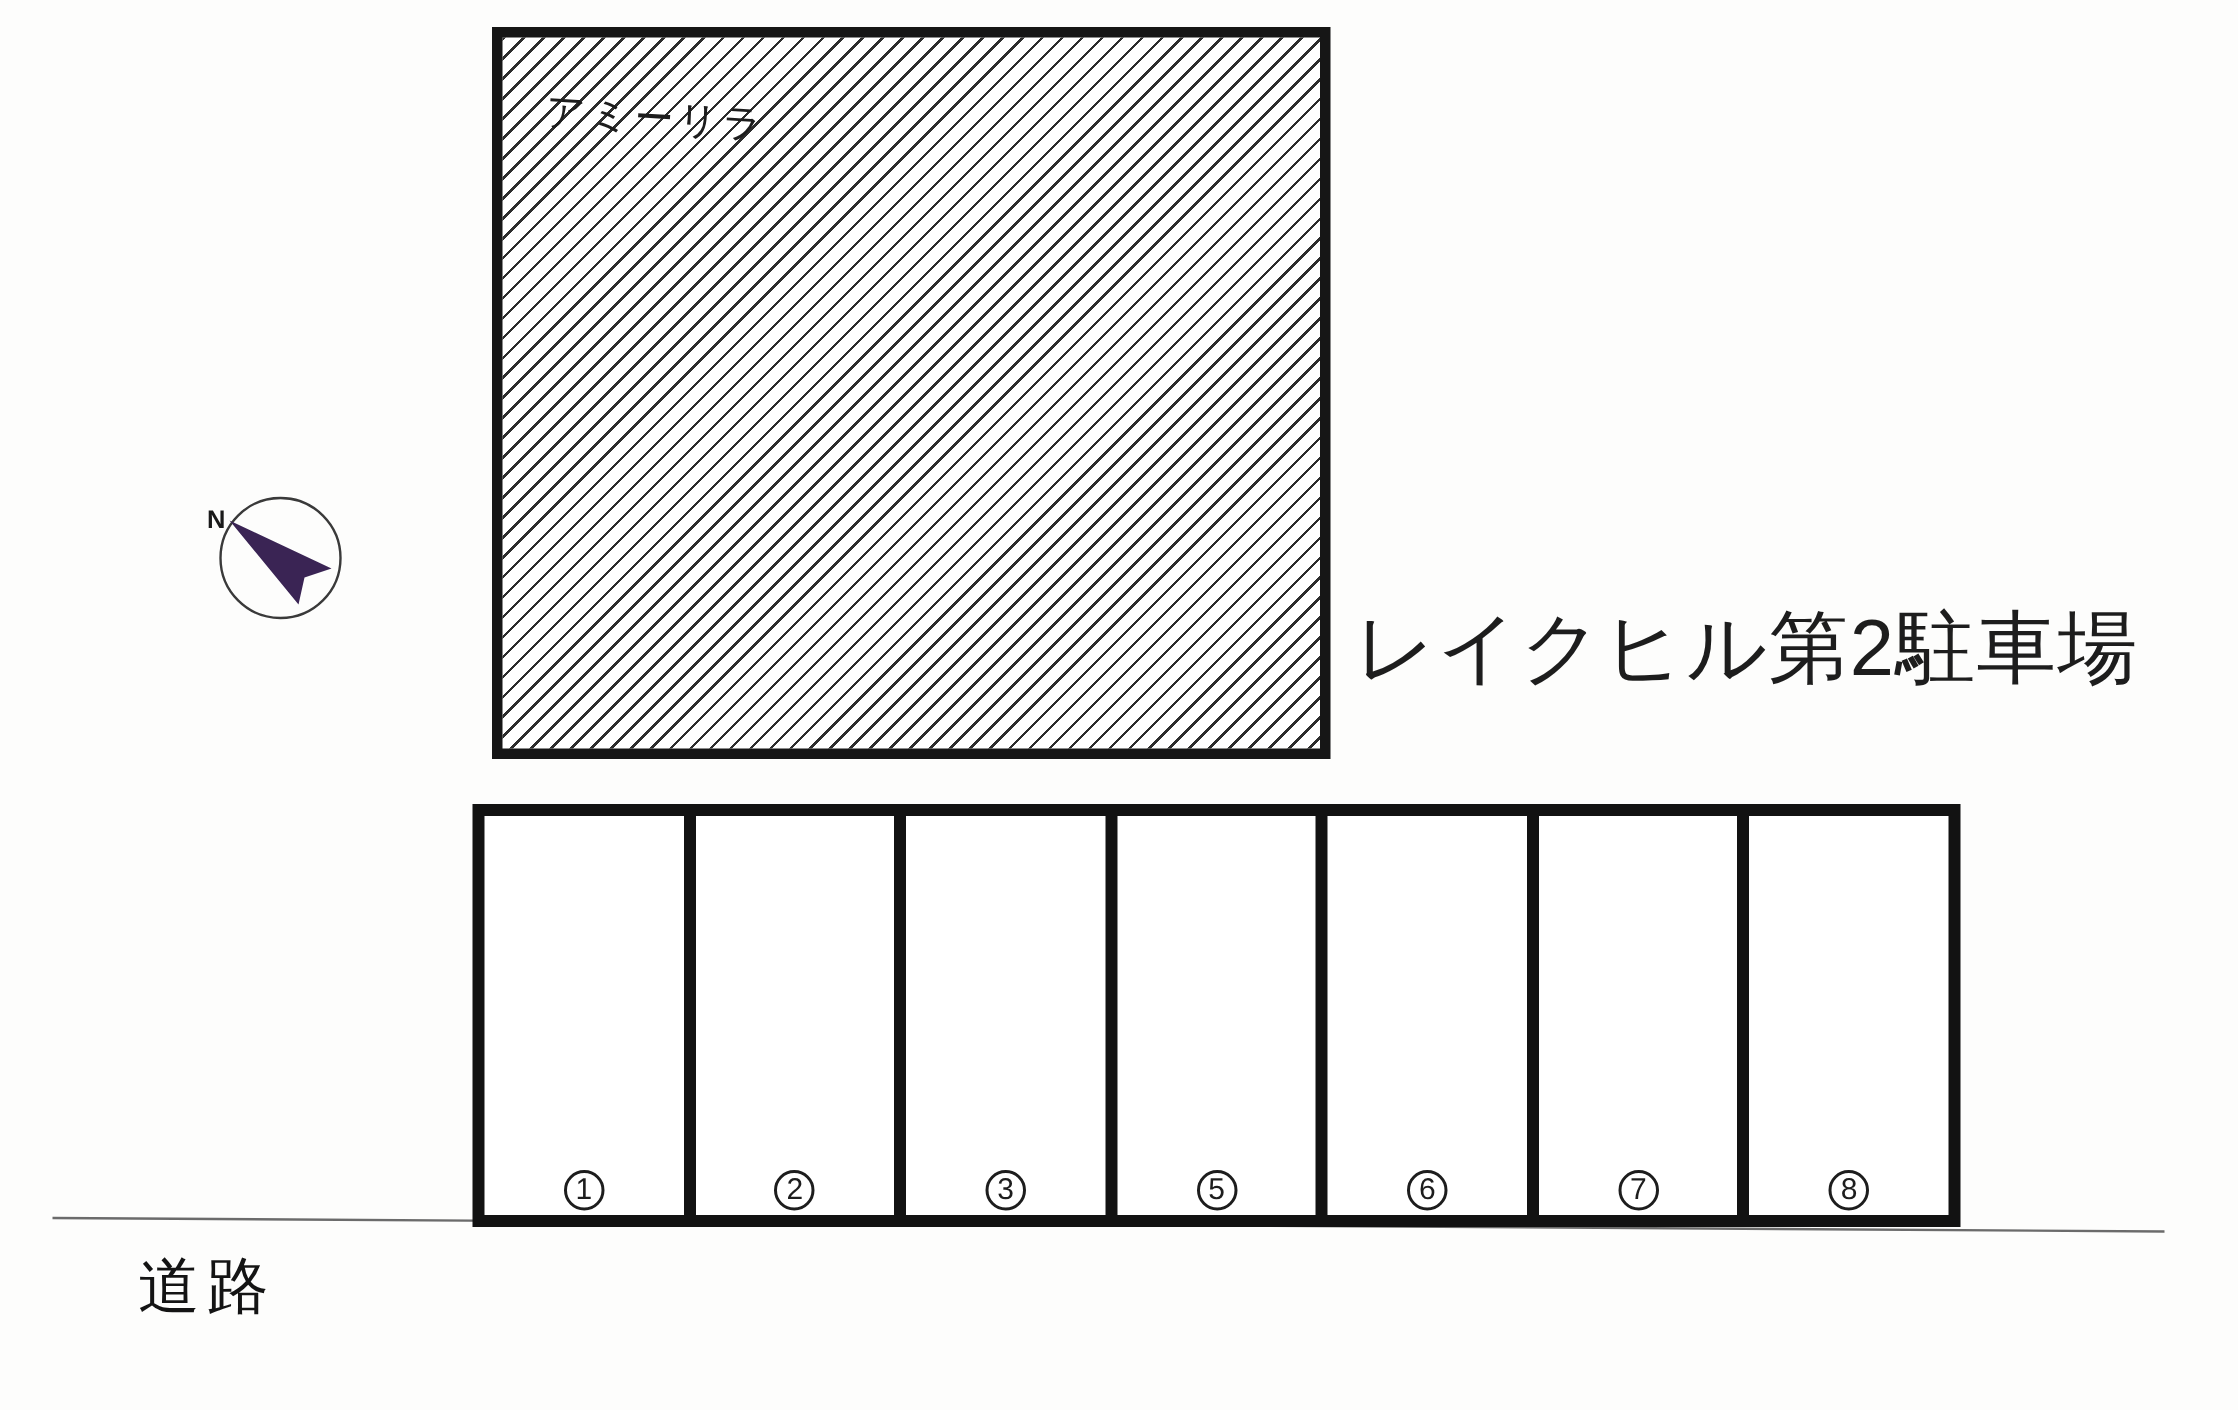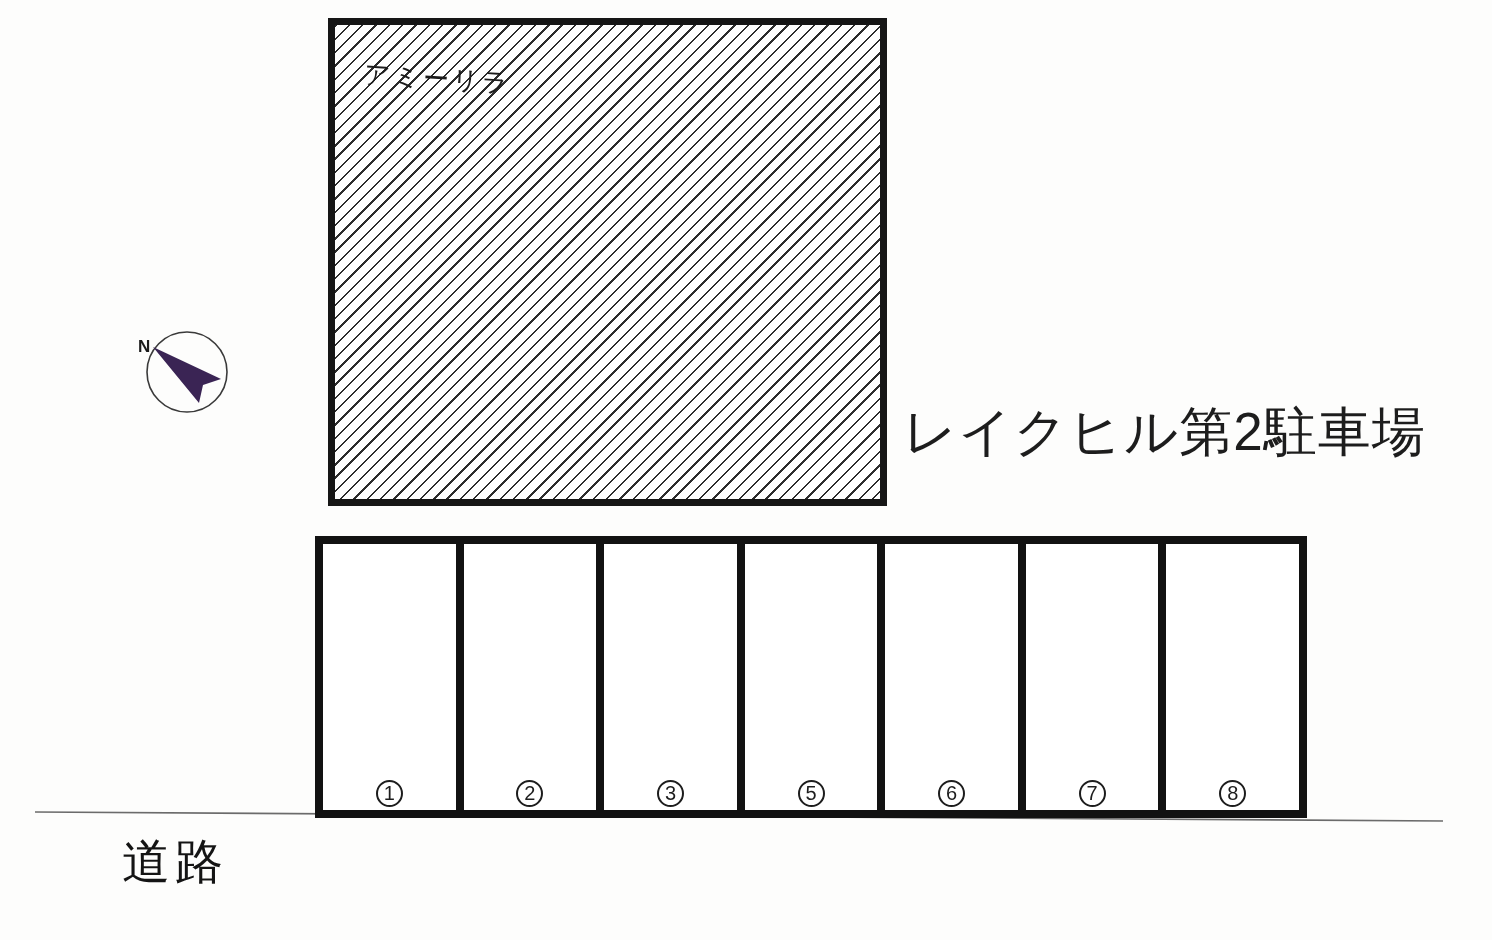--- a/index.html
+++ b/index.html
@@ -107,25 +107,24 @@
     justify-content: center;
     font-size: 20px;
     color: #1d1d1d;
     margin-bottom: 3px;
   }
   
   .road-label {
     position: absolute;
     left: 92px;
     top: 830px;
-    font-size: 48px;
+    font-size: 41px;
     letter-spacing: 5px;
     color: #141414;
     z-index: 2;
-    margin-left: 30px;
   }
 </style>
 </head>
 <body>
 
 <div class="canvas">
 
   <svg class="road-svg" viewBox="0 0 1492 940" xmlns="http://www.w3.org/2000/svg">
     <line x1="35" y1="812" x2="1443" y2="821" stroke="#6b6b6b" stroke-width="1.6"></line>
   </svg>

